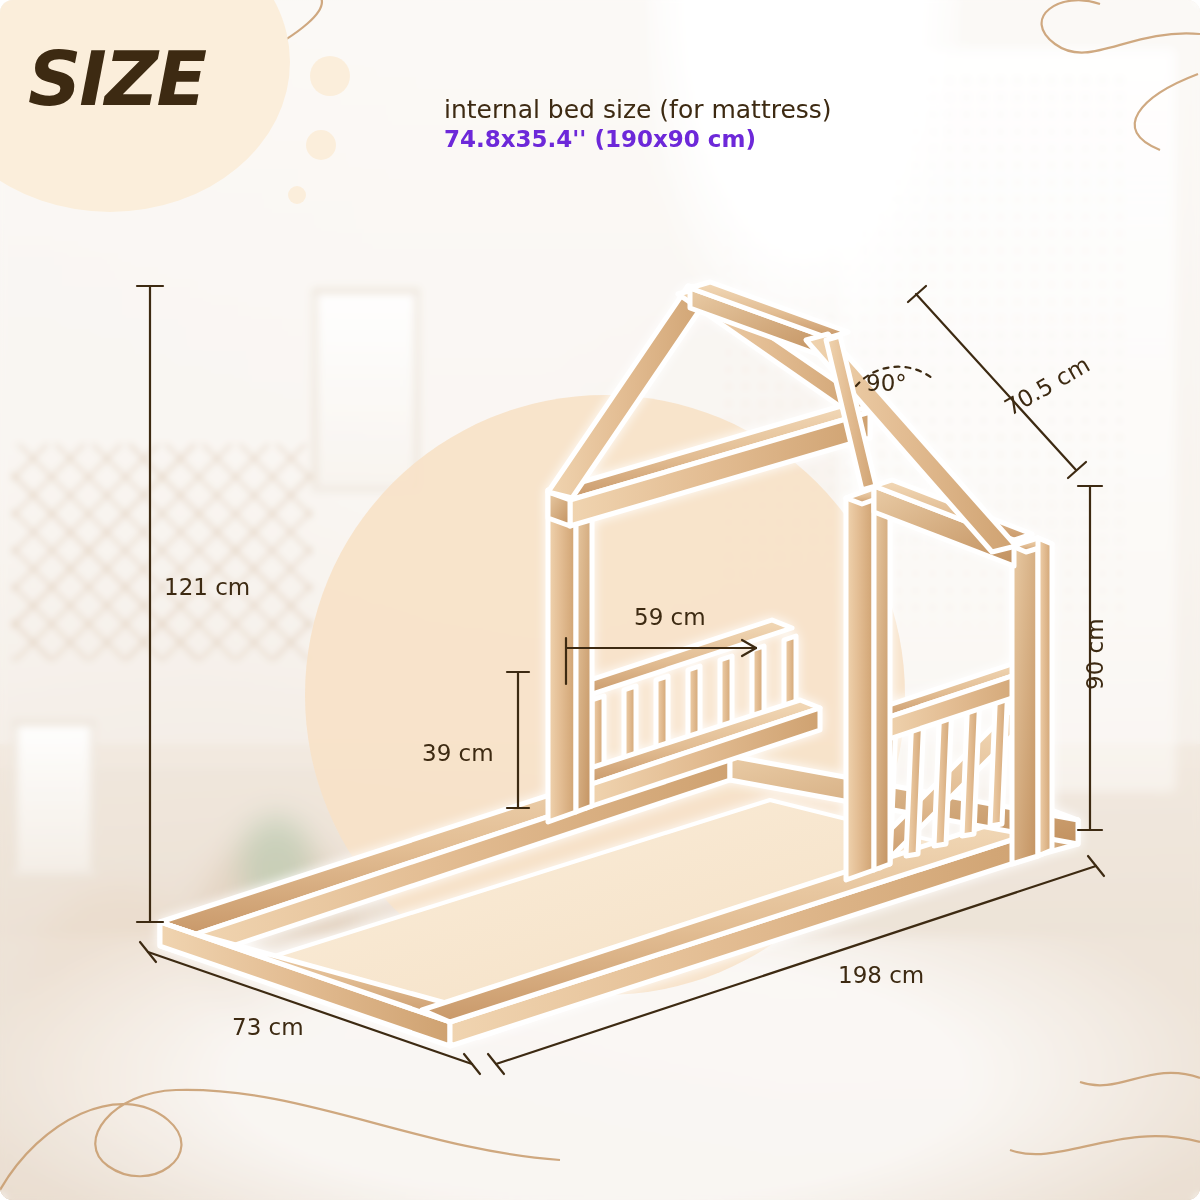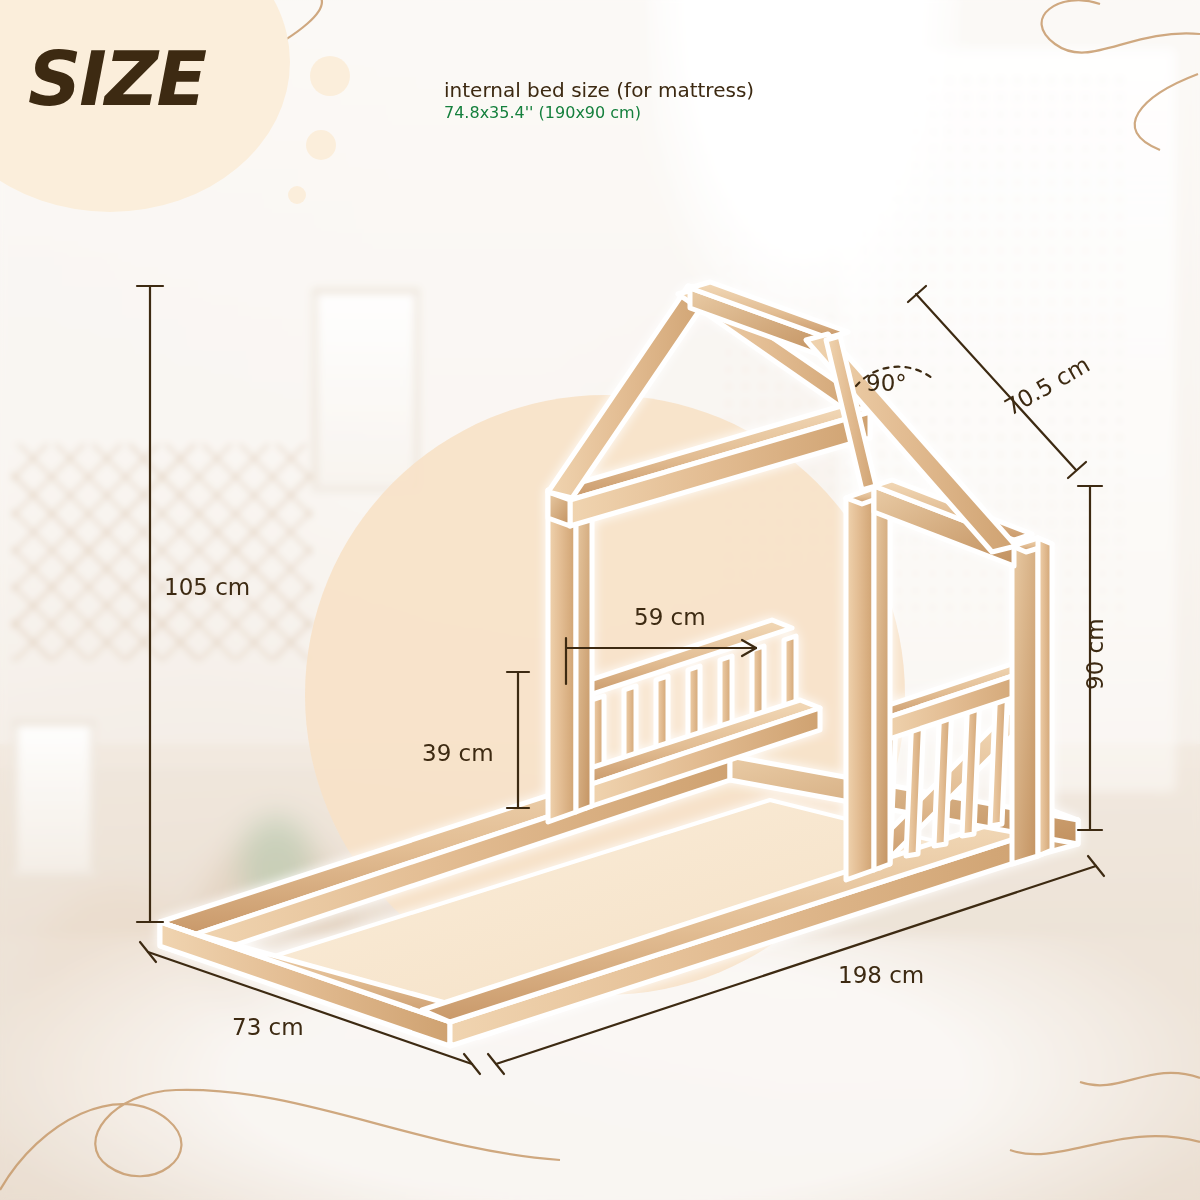--- a/index.html
+++ b/index.html
@@ -7,20 +7,21 @@
     width:1200px;height:1200px;
     font-family:"DejaVu Sans", sans-serif;
     background:#ffffff;
     overflow:hidden;
     position:relative;
   }
   #stage{
     position:absolute;inset:0;
     background:#f6f1ec;
     overflow:hidden;
+    border-radius:13px;
   }
 
   
   .bg-photo{
     position:absolute;inset:0;
     background:
       radial-gradient(circle at 12% 78%, rgba(206,176,148,.55) 0 14%, rgba(206,176,148,0) 36%),
       radial-gradient(circle at 30% 88%, rgba(188,152,120,.40) 0 12%, rgba(188,152,120,0) 32%),
       radial-gradient(circle at 86% 60%, rgba(228,212,196,.65) 0 22%, rgba(228,212,196,0) 48%),
       radial-gradient(circle at 64% 20%, rgba(250,246,242,.9) 0 30%, rgba(250,246,242,0) 60%),
@@ -106,24 +107,24 @@
     font-weight:bold;font-style:italic;
     font-size:74px;letter-spacing:-2px;
     color:#3d2a12;
     line-height:1;
   }
   .dot{position:absolute;border-radius:50%;background:#fbeedb;}
 
   
   .hdr{position:absolute;left:444px;top:78px;}
   .hdr .l1{
-    font-size:20px;color:#3d2a12;line-height:1.25;
+    font-size:25px;color:#3d2a12;line-height:1.25;margin-top:16px;
   }
   .hdr .l2{
-    font-size:16px;color:#15803d;font-weight:normal;line-height:1.25;
+    font-size:23px;color:#6d28d9;font-weight:bold;line-height:1.25;
   }
 
   
   .dim{
     position:absolute;
     color:#3d2a12;
     font-size:23px;
     white-space:nowrap;
   }
   .dim.rot90{transform:rotate(-90deg);transform-origin:left top;}
@@ -324,21 +325,21 @@
       <line x1="496" y1="1064" x2="1096" y2="866"></line>
       <line x1="1088" y1="856" x2="1104" y2="876"></line>
       <line x1="488" y1="1054" x2="504" y2="1074"></line>
 
       <line x1="148" y1="952" x2="472" y2="1064"></line>
       <line x1="140" y1="942" x2="156" y2="962"></line>
       <line x1="464" y1="1054" x2="480" y2="1074"></line>
     </g>
   </svg>
 
-  <div class="dim" style="left:164px;top:574px;">105 cm</div>
+  <div class="dim" style="left:164px;top:574px;">121 cm</div>
 
   <div class="dim rot-tilt" style="left:1000px;top:398px;">70.5 cm</div>
 
   <div class="dim" style="left:866px;top:370px;">90°</div>
 
   <div class="dim rot90" style="left:1082px;top:690px;">90 cm</div>
 
   <div class="dim" style="left:634px;top:604px;">59 cm</div>
 
   <div class="dim" style="left:422px;top:740px;">39 cm</div>

